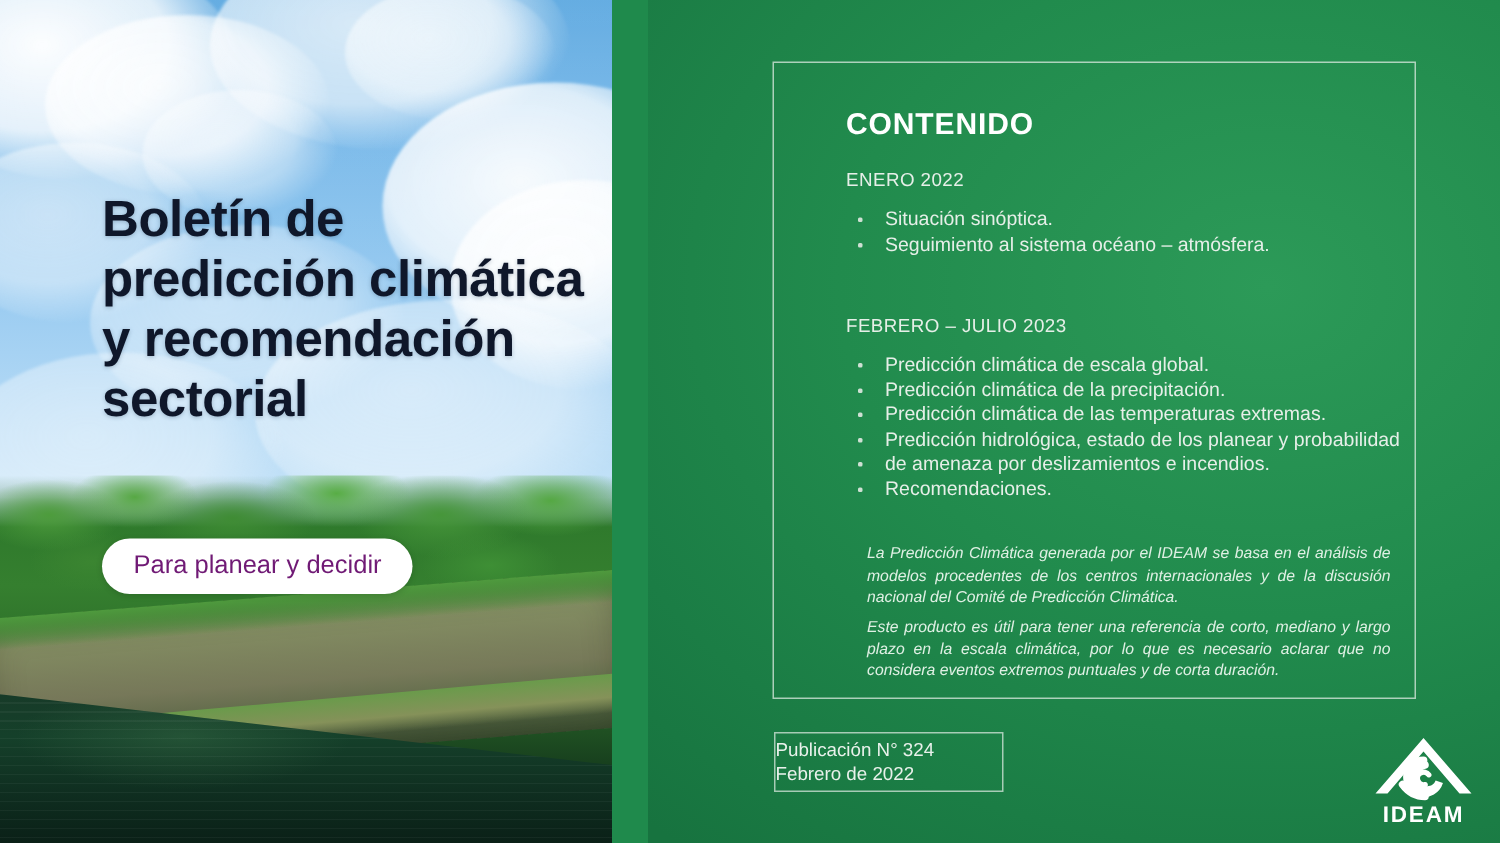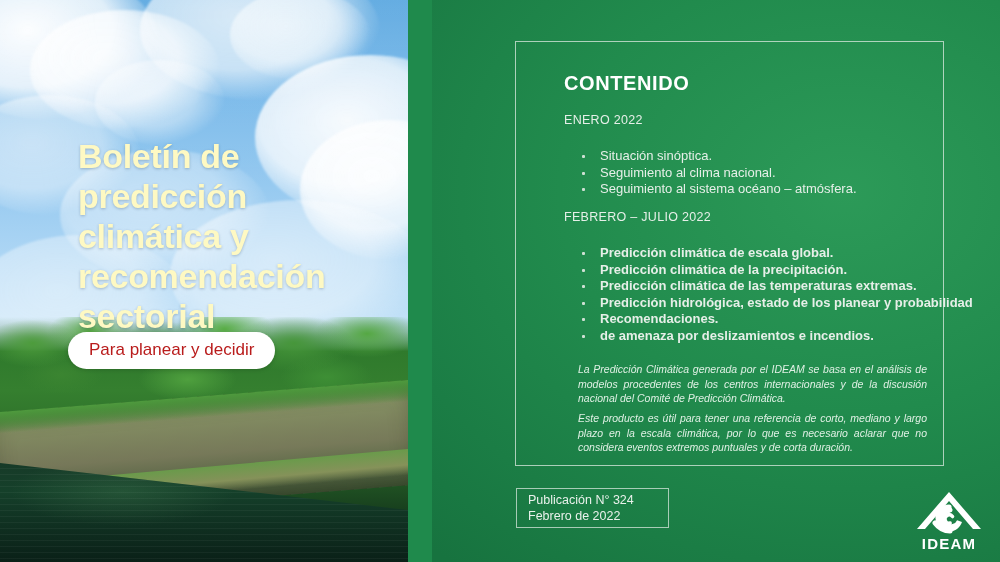--- a/index.html
+++ b/index.html
@@ -125,34 +125,34 @@
   }
 
   
   #title-block{
     position:absolute;
     left:66px; top:124px;
     width:330px;
     z-index:6;
   }
   #main-title{
-    margin:12px;
-    color:#fef9c3;
+    margin:2px;
+    color:#0f172a;
     font-size:34px;
     font-weight:bold;
     line-height:1.18;
     letter-spacing:-.3px;
     text-shadow:0 1px 3px rgba(20,50,80,.28);
   }
   #tagline-pill{
     position:absolute;
-    left:68px; top:332px;
+    left:68px; top:359px;
     z-index:7;
     background:#ffffff;
-    color:#b91c1c;
+    color:#701a75;
     font-size:17px;
     padding:8px 21px 9px 21px;
     border-radius:22px;
     box-shadow:0 1px 4px rgba(0,0,0,.16);
     white-space:nowrap;
   }
 
   
   #green-panel{
     position:absolute;
@@ -186,26 +186,26 @@
     color:#e6efe8;
     font-size:12.5px;
     letter-spacing:.3px;
   }
   #label-enero{ top:71px; }
   #label-feb{  top:168px; }
 
   .bullet-list{
     position:absolute;
     left:48px;
-    margin:10px;
+    margin:0;
     padding:0;
     list-style:none;
   }
   #list-enero{ top:96px; }
-  #list-feb{  top:193px;font-weight:bold; }
+  #list-feb{  top:193px; }
   .bullet-list li{
     position:relative;
     padding-left:26px;
     color:#e6efe8;
     font-size:13px;
     line-height:16.5px;
     white-space:nowrap;
   }
   .bullet-list li:before{
     content:"";
@@ -232,21 +232,20 @@
 
   #publication-box{
     position:absolute;
     left:84px; top:488px;
     width:153px; height:40px;
     border:1px solid rgba(228,238,231,.70);
     box-sizing:border-box;
     display:flex;
     flex-direction:column;
     justify-content:center;
-    padding-left:11px;
   }
   #publication-box div{
     color:#e9f1eb;
     font-size:12.5px;
     line-height:16px;
   }
 
   
   #ideam-logo{
     position:absolute;
@@ -301,32 +300,31 @@
 
   <div id="green-panel">
 
     <div id="content-box">
 
       <h2 id="contenido-heading">CONTENIDO</h2>
 
       <div id="label-enero" class="section-label">ENERO 2022</div>
       <ul id="list-enero" class="bullet-list">
         <li>Situación sinóptica.</li>
-        <li>Seguimiento al clima nacional.</li>
         <li>Seguimiento al sistema océano – atmósfera.</li>
       </ul>
 
-      <div id="label-feb" class="section-label">FEBRERO – JULIO 2022</div>
+      <div id="label-feb" class="section-label">FEBRERO – JULIO 2023</div>
       <ul id="list-feb" class="bullet-list">
         <li>Predicción climática de escala global.</li>
         <li>Predicción climática de la precipitación.</li>
         <li>Predicción climática de las temperaturas extremas.</li>
         <li>Predicción hidrológica, estado de los planear y probabilidad</li>
+        <li>de amenaza por deslizamientos e incendios.</li>
         <li>Recomendaciones.</li>
-        <li>de amenaza por deslizamientos e incendios.</li>
       </ul>
 
       <p id="note-1" class="note">La Predicción Climática generada por el IDEAM se basa en el análisis de modelos procedentes de los centros internacionales y de la discusión nacional del Comité de Predicción Climática.</p>
       <p id="note-2" class="note">Este producto es útil para tener una referencia de corto, mediano y largo plazo en la escala climática, por lo que es necesario aclarar que no considera eventos extremos puntuales y de corta duración.</p>
 
     </div>
 
     <div id="publication-box">
       <div>Publicación N° 324</div>
       <div>Febrero de 2022</div>

